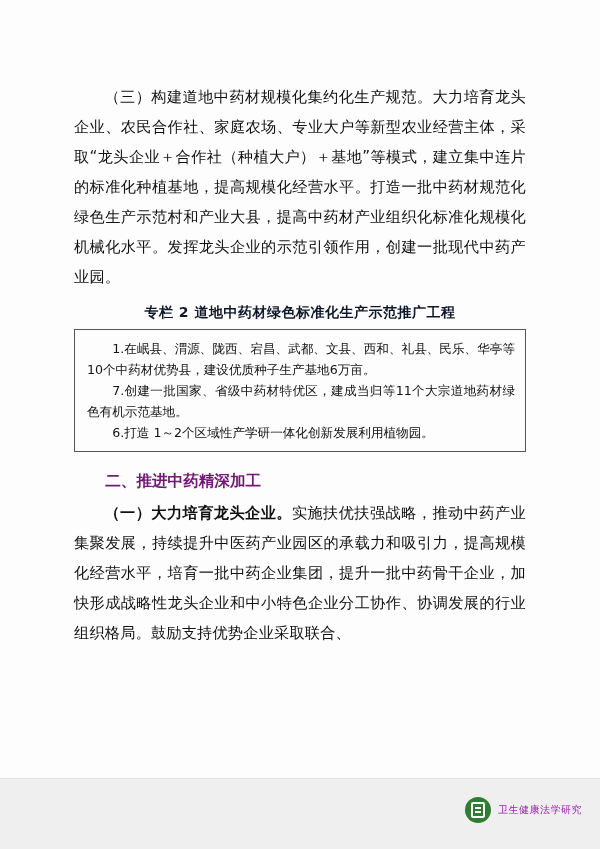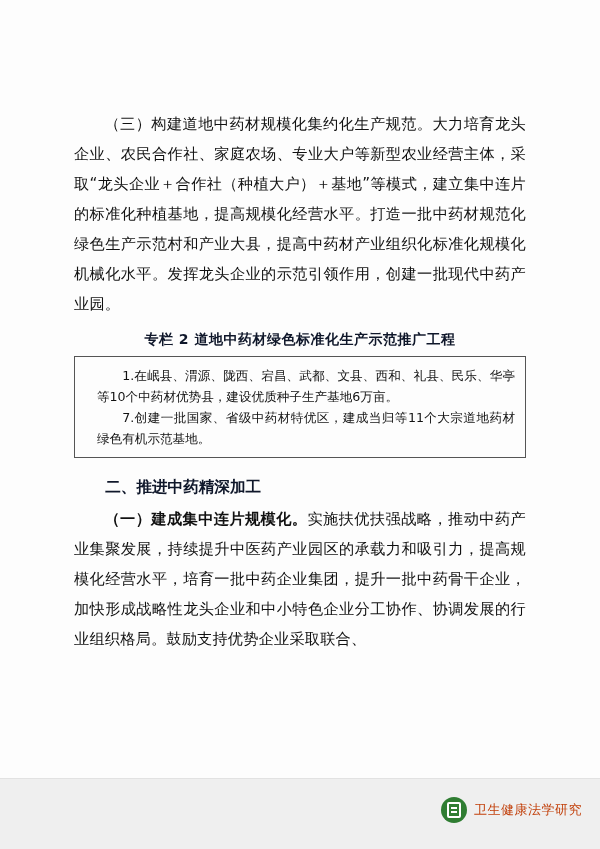--- a/index.html
+++ b/index.html
@@ -18,21 +18,21 @@
   .page {
     position: absolute;
     left: 0; top: 0;
     width: 600px;
     height: 849px;
     background: #fdfdfd;
   }
   .content {
     position: absolute;
     left: 74px;
-    top: 109px;
+    top: 82px;
     width: 452px;
   }
   .para {
     font-size: 15.2px;
     line-height: 30px;
     text-align: justify;
     text-justify: inter-ideograph;
     letter-spacing: 0.2px;
     margin: 0 0 2px 0;
     color: #111;
@@ -43,39 +43,39 @@
   .box-title {
     text-align: center;
     font-size: 14px;
     font-weight: bold;
     margin: 12px 0 7px 0;
     letter-spacing: 0.5px;
     color: #0f172a;
   }
   .box {
     border: 1px solid #555;
-    padding: 8px 10px 8px 22px;
+    padding: 8px 10px 8px 12px;
     margin-bottom: 14px;
   }
   .box-item {
     font-size: 12.6px;
     line-height: 21px;
     text-align: justify;
     text-justify: inter-ideograph;
     text-indent: 2em;
     margin: 0;
     color: #111;
   }
   .heading {
     font-size: 15.6px;
     font-weight: bold;
     line-height: 30px;
     text-indent: 2em;
     margin: 6px 0 2px 0;
-    color: #0f172a;
+    color: #701a75;
   }
   .para .b {
     font-weight: bold;
   }
   .footer {
     position: absolute;
     left: 0;
     bottom: 0;
     width: 600px;
     height: 70px;
@@ -109,44 +109,45 @@
   }
   .footer-logo:after {
     content: "";
     position: absolute;
     left: 10px; top: 10px;
     width: 6px; height: 2px;
     background: #ffffff;
     box-shadow: 0 4px 0 0 #ffffff;
   }
   .footer-text {
-    font-size: 13px;
-    color: #c2410c;
+    font-size: 10px;
+    color: #a21caf;
     letter-spacing: 0.5px;
   }
 </style>
 </head>
 <body>
 
 <div class="page">
 
   <div class="content">
 
     <p class="para indent">（三）构建道地中药材规模化集约化生产规范。大力培育龙头企业、农民合作社、家庭农场、专业大户等新型农业经营主体，采取“龙头企业＋合作社（种植大户）＋基地”等模式，建立集中连片的标准化种植基地，提高规模化经营水平。打造一批中药材规范化绿色生产示范村和产业大县，提高中药材产业组织化标准化规模化机械化水平。发挥龙头企业的示范引领作用，创建一批现代中药产业园。</p>
 
     <div class="box-title">专栏 2   道地中药材绿色标准化生产示范推广工程</div>
 
     <div class="box">
       <p class="box-item">1.在岷县、渭源、陇西、宕昌、武都、文县、西和、礼县、民乐、华亭等10个中药材优势县，建设优质种子生产基地6万亩。</p>
       <p class="box-item">7.创建一批国家、省级中药材特优区，建成当归等11个大宗道地药材绿色有机示范基地。</p>
+      <p class="box-item">6.打造 1～2个区域性产学研一体化创新发展利用植物园。</p>
     </div>
 
     <h2 class="heading">二、推进中药精深加工</h2>
 
-    <p class="para indent"><span class="b">（一）建成集中连片规模化。</span><span>实施扶优扶强战略，推动中药产业集聚发展，持续提升中医药产业园区的承载力和吸引力，提高规模化经营水平，培育一批中药企业集团，提升一批中药骨干企业，加快形成战略性龙头企业和中小特色企业分工协作、协调发展的行业组织格局。鼓励支持优势企业采取联合、</span></p>
+    <p class="para indent"><span class="b">（一）大力培育龙头企业。</span><span>实施扶优扶强战略，推动中药产业集聚发展，持续提升中医药产业园区的承载力和吸引力，提高规模化经营水平，培育一批中药企业集团，提升一批中药骨干企业，加快形成战略性龙头企业和中小特色企业分工协作、协调发展的行业组织格局。鼓励支持优势企业采取联合、</span></p>
 
   </div>
 
   <div class="footer">
     <div class="footer-inner">
       <span class="footer-logo"></span>
       <span class="footer-text">卫生健康法学研究</span>
     </div>
   </div>
 

